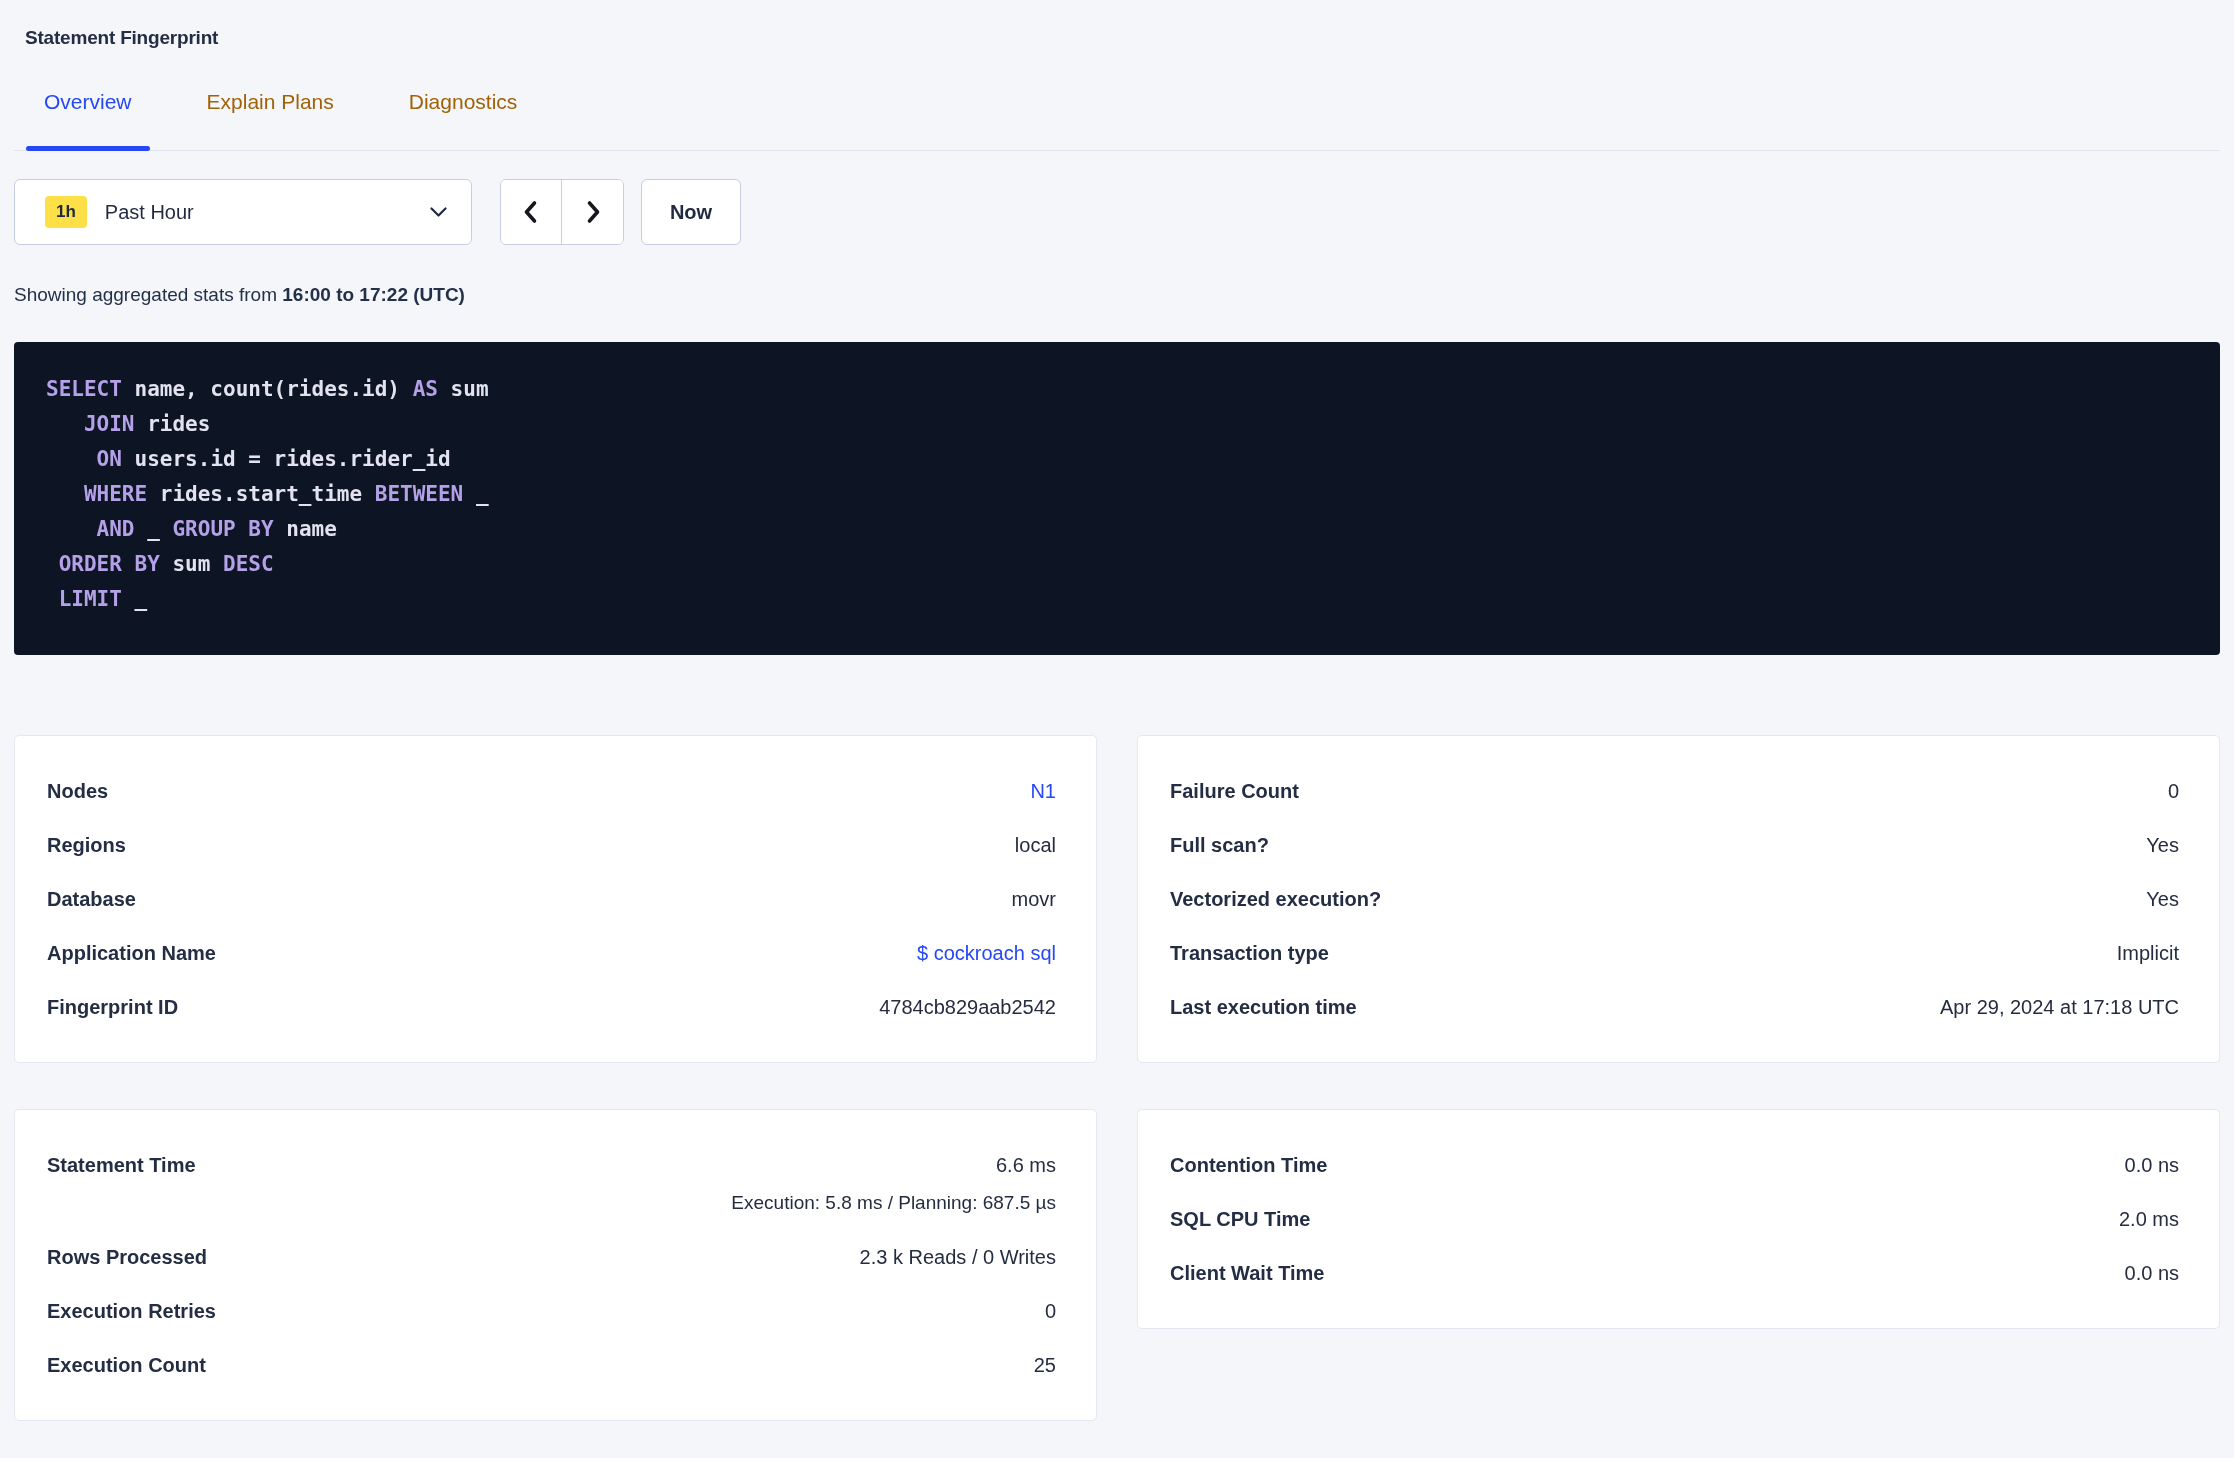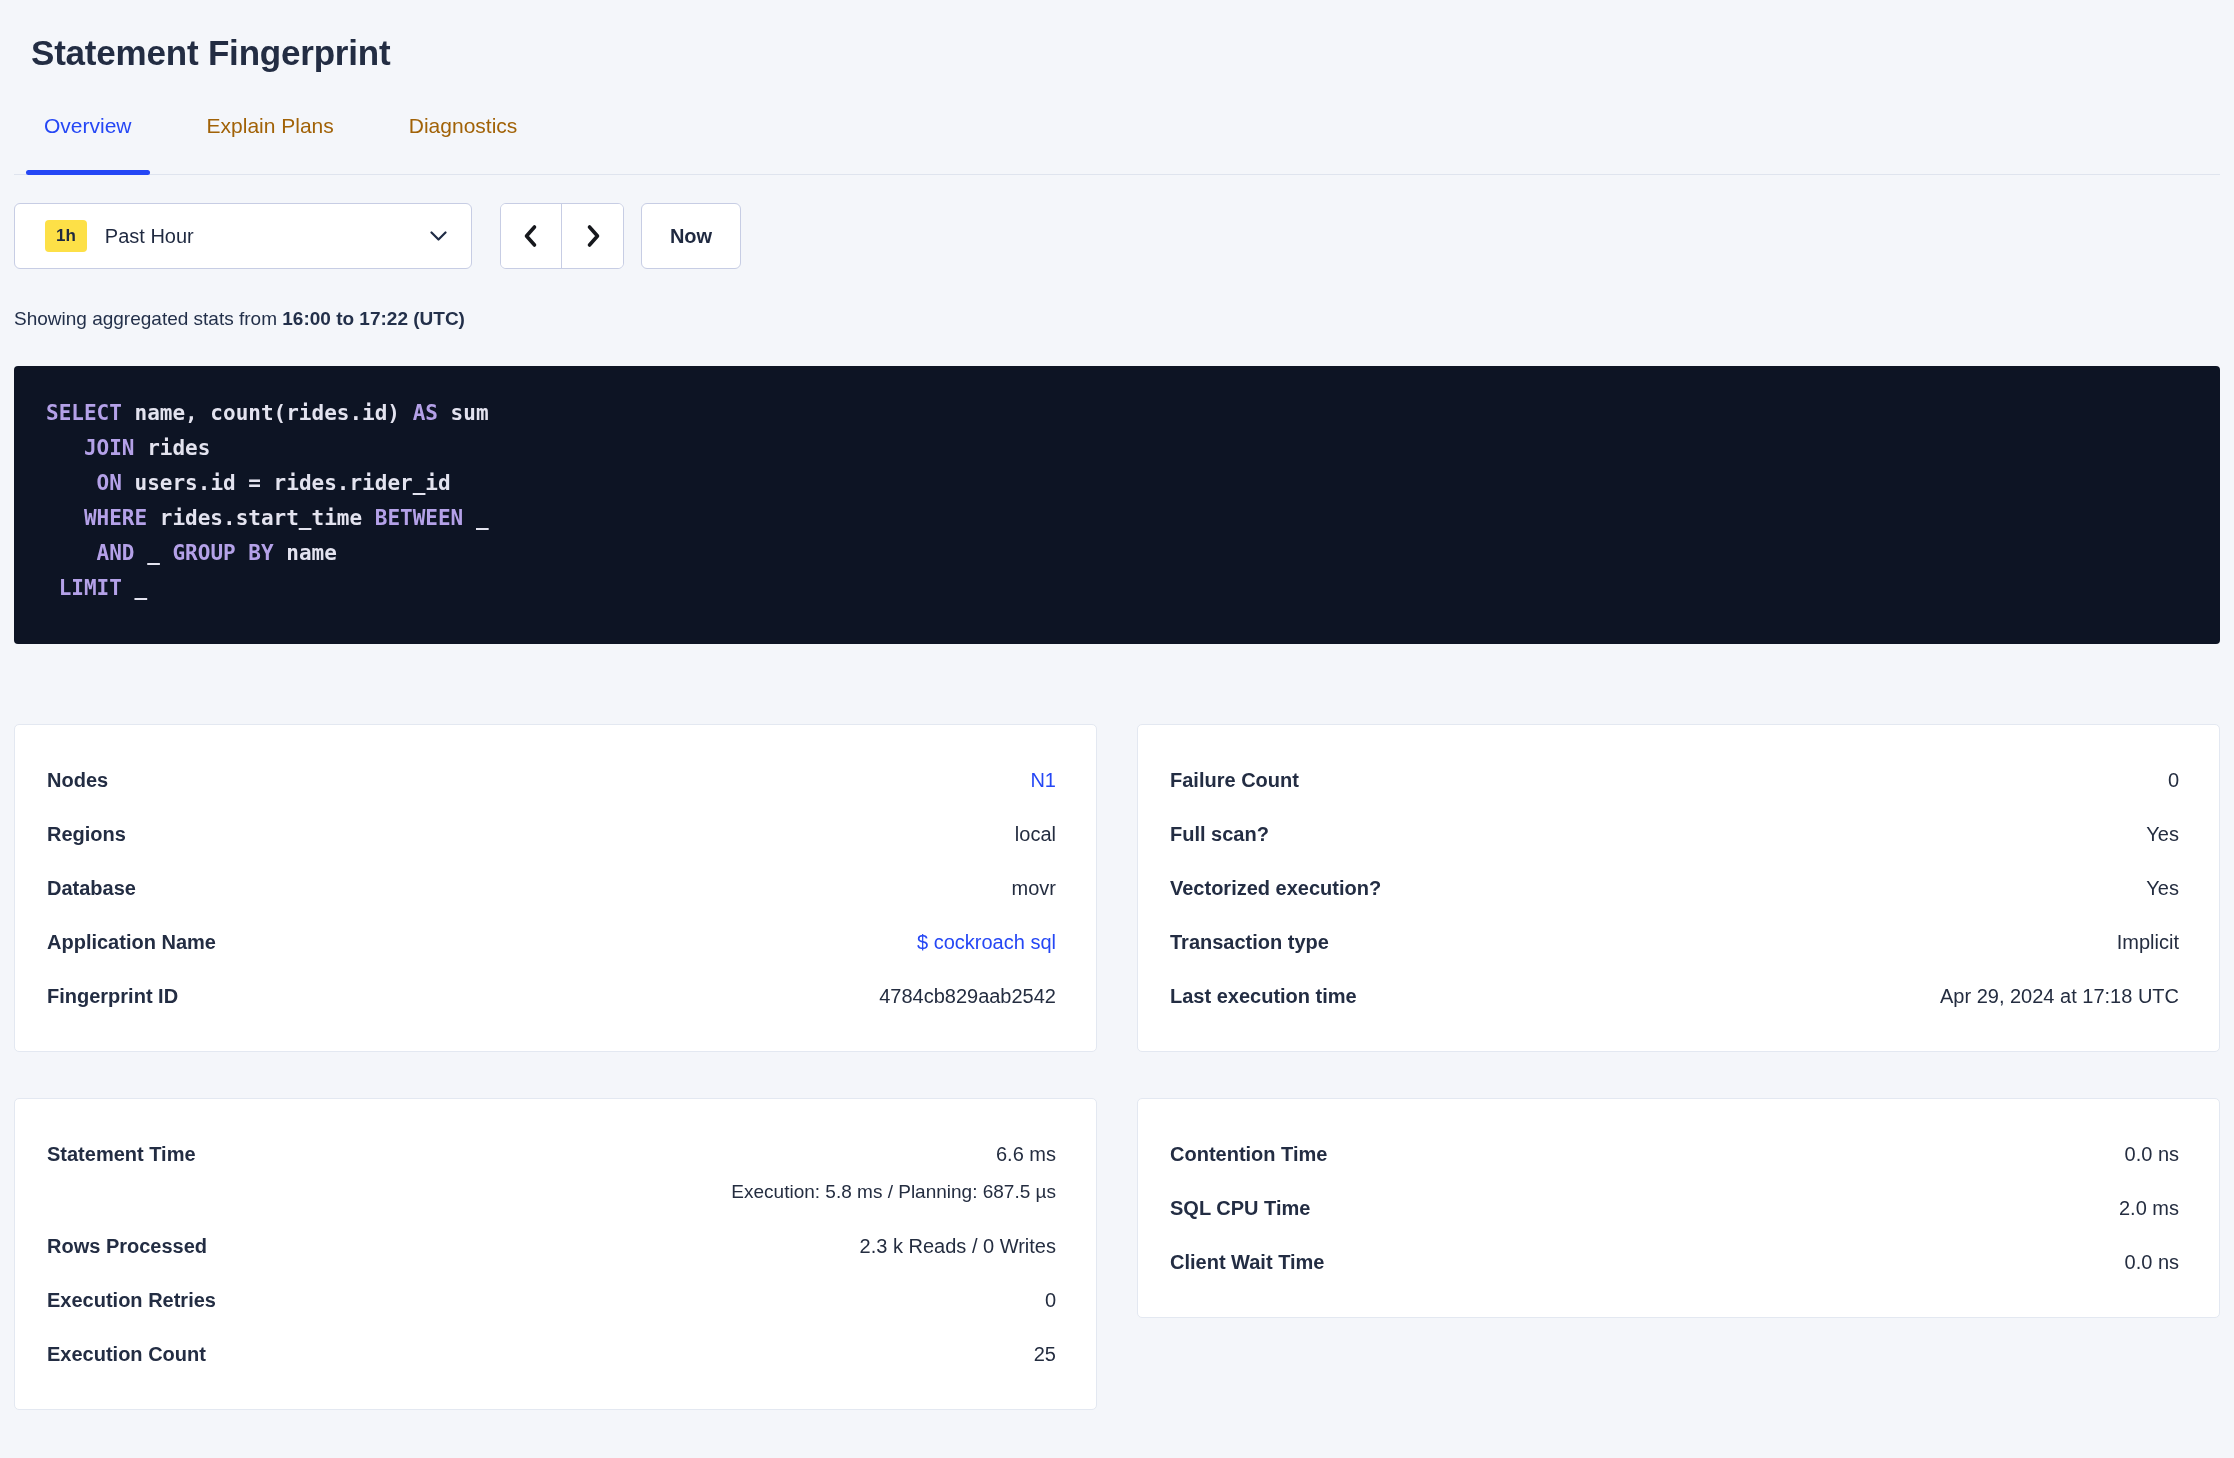--- a/index.html
+++ b/index.html
@@ -17,21 +17,21 @@
   body{
     background:var(--page-bg);
     font-family:"Liberation Sans",sans-serif;
     color:var(--navy);
     width:2234px;
     height:1458px;
     overflow:hidden;
   }
   .page{padding:16px 14px 0 14px;}
 
-  .page-title{font-size:35px;font-weight:700;margin:17px;color:#232d43;letter-spacing:-0.2px;}
+  .page-title{font-size:19px;font-weight:700;margin:11px;color:#232d43;letter-spacing:-0.2px;}
 
   
   .tabs{display:flex;margin-top:40px;border-bottom:1px solid #dfe4ee;padding-left:30px;}
   .tab{font-size:21px;line-height:25px;padding-bottom:36px;margin-right:75px;color:#a16207;position:relative;cursor:pointer;}
   .tab.active{color:var(--accent);}
   .tab.active::after{content:"";position:absolute;left:-18px;right:-18px;bottom:-1px;height:5px;background:var(--accent);border-radius:4px;}
 
   
   .controls{display:flex;margin-top:28px;height:66px;align-items:stretch;}
   .time-select{
@@ -118,20 +118,21 @@
   <div class="stats-line">
     <span>Showing aggregated stats from </span><span class="range">16:00 to 17:22 (UTC)</span>
   </div>
 
   <div class="sql-box">
       <div class="sql-line"><span class="kw">SELECT</span><span> name, count(rides.id) </span><span class="kw">AS</span><span> sum</span></div>
       <div class="sql-line"><span>   </span><span class="kw">JOIN</span><span> rides</span></div>
       <div class="sql-line"><span>    </span><span class="kw">ON</span><span> users.id = rides.rider_id</span></div>
       <div class="sql-line"><span>   </span><span class="kw">WHERE</span><span> rides.start_time </span><span class="kw">BETWEEN</span><span> _</span></div>
       <div class="sql-line"><span>    </span><span class="kw">AND</span><span> _ </span><span class="kw">GROUP BY</span><span> name</span></div>
+      <div class="sql-line"><span> </span><span class="kw">ORDER BY</span><span> sum </span><span class="kw">DESC</span></div>
       <div class="sql-line"><span> </span><span class="kw">LIMIT</span><span> _</span></div>
     </div>
 
   <div class="cards">
     <div class="card">
       <div>
           <div class="kv-row">
             <span class="kv-label">Nodes</span>
             <span class="kv-val-wrap">
               <span class="kv-value link">N1</span>

